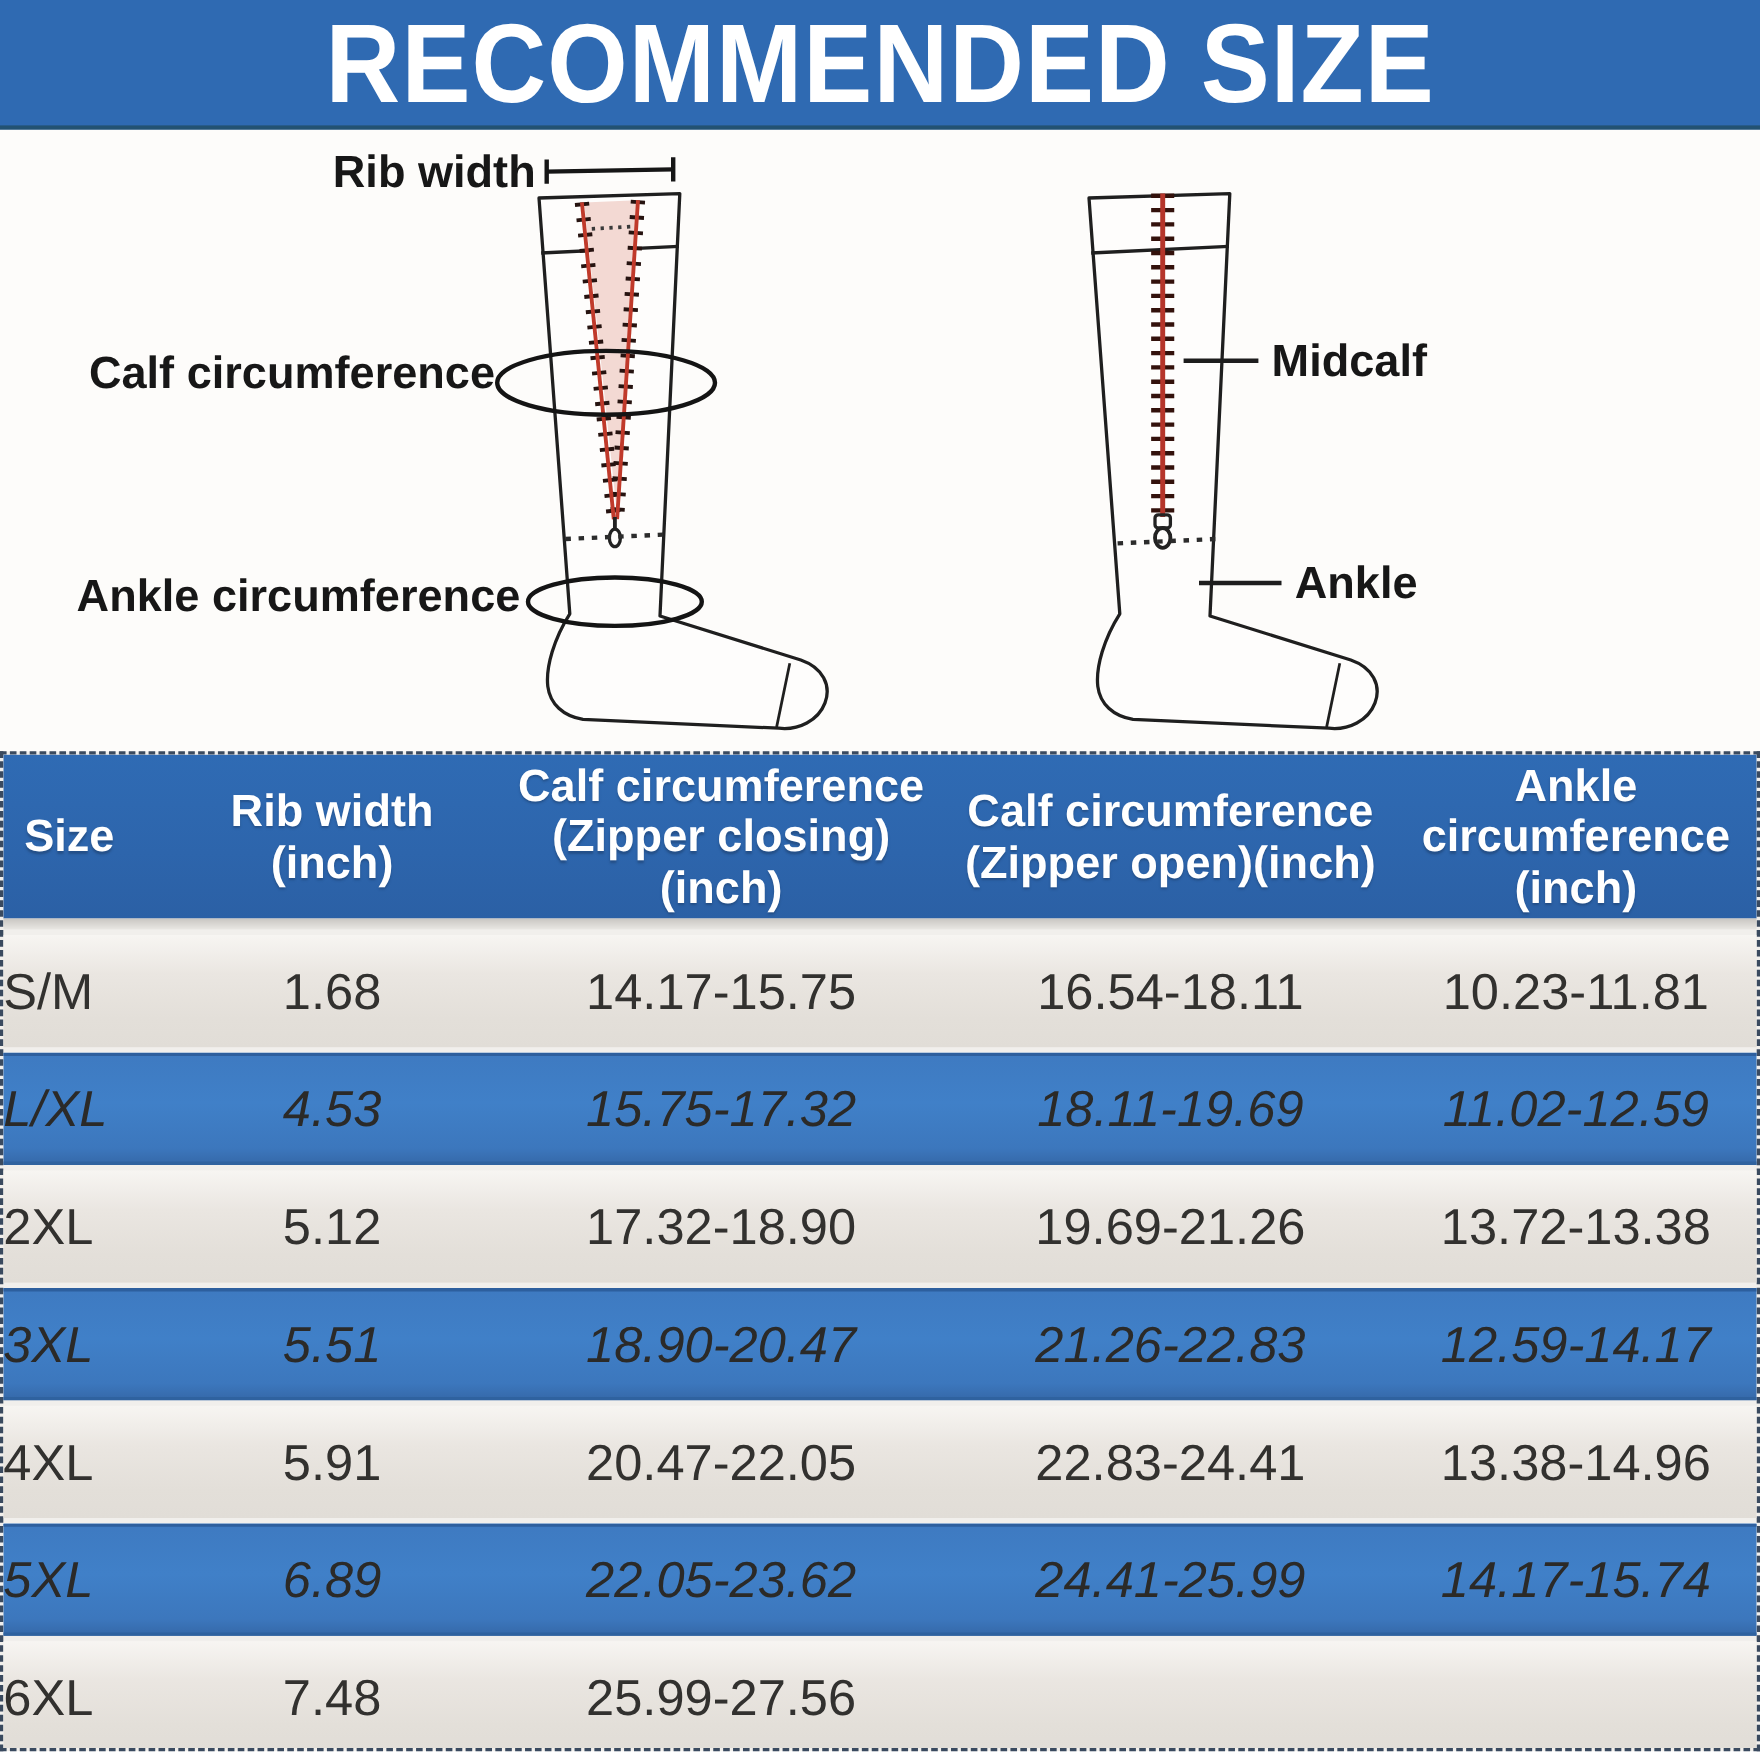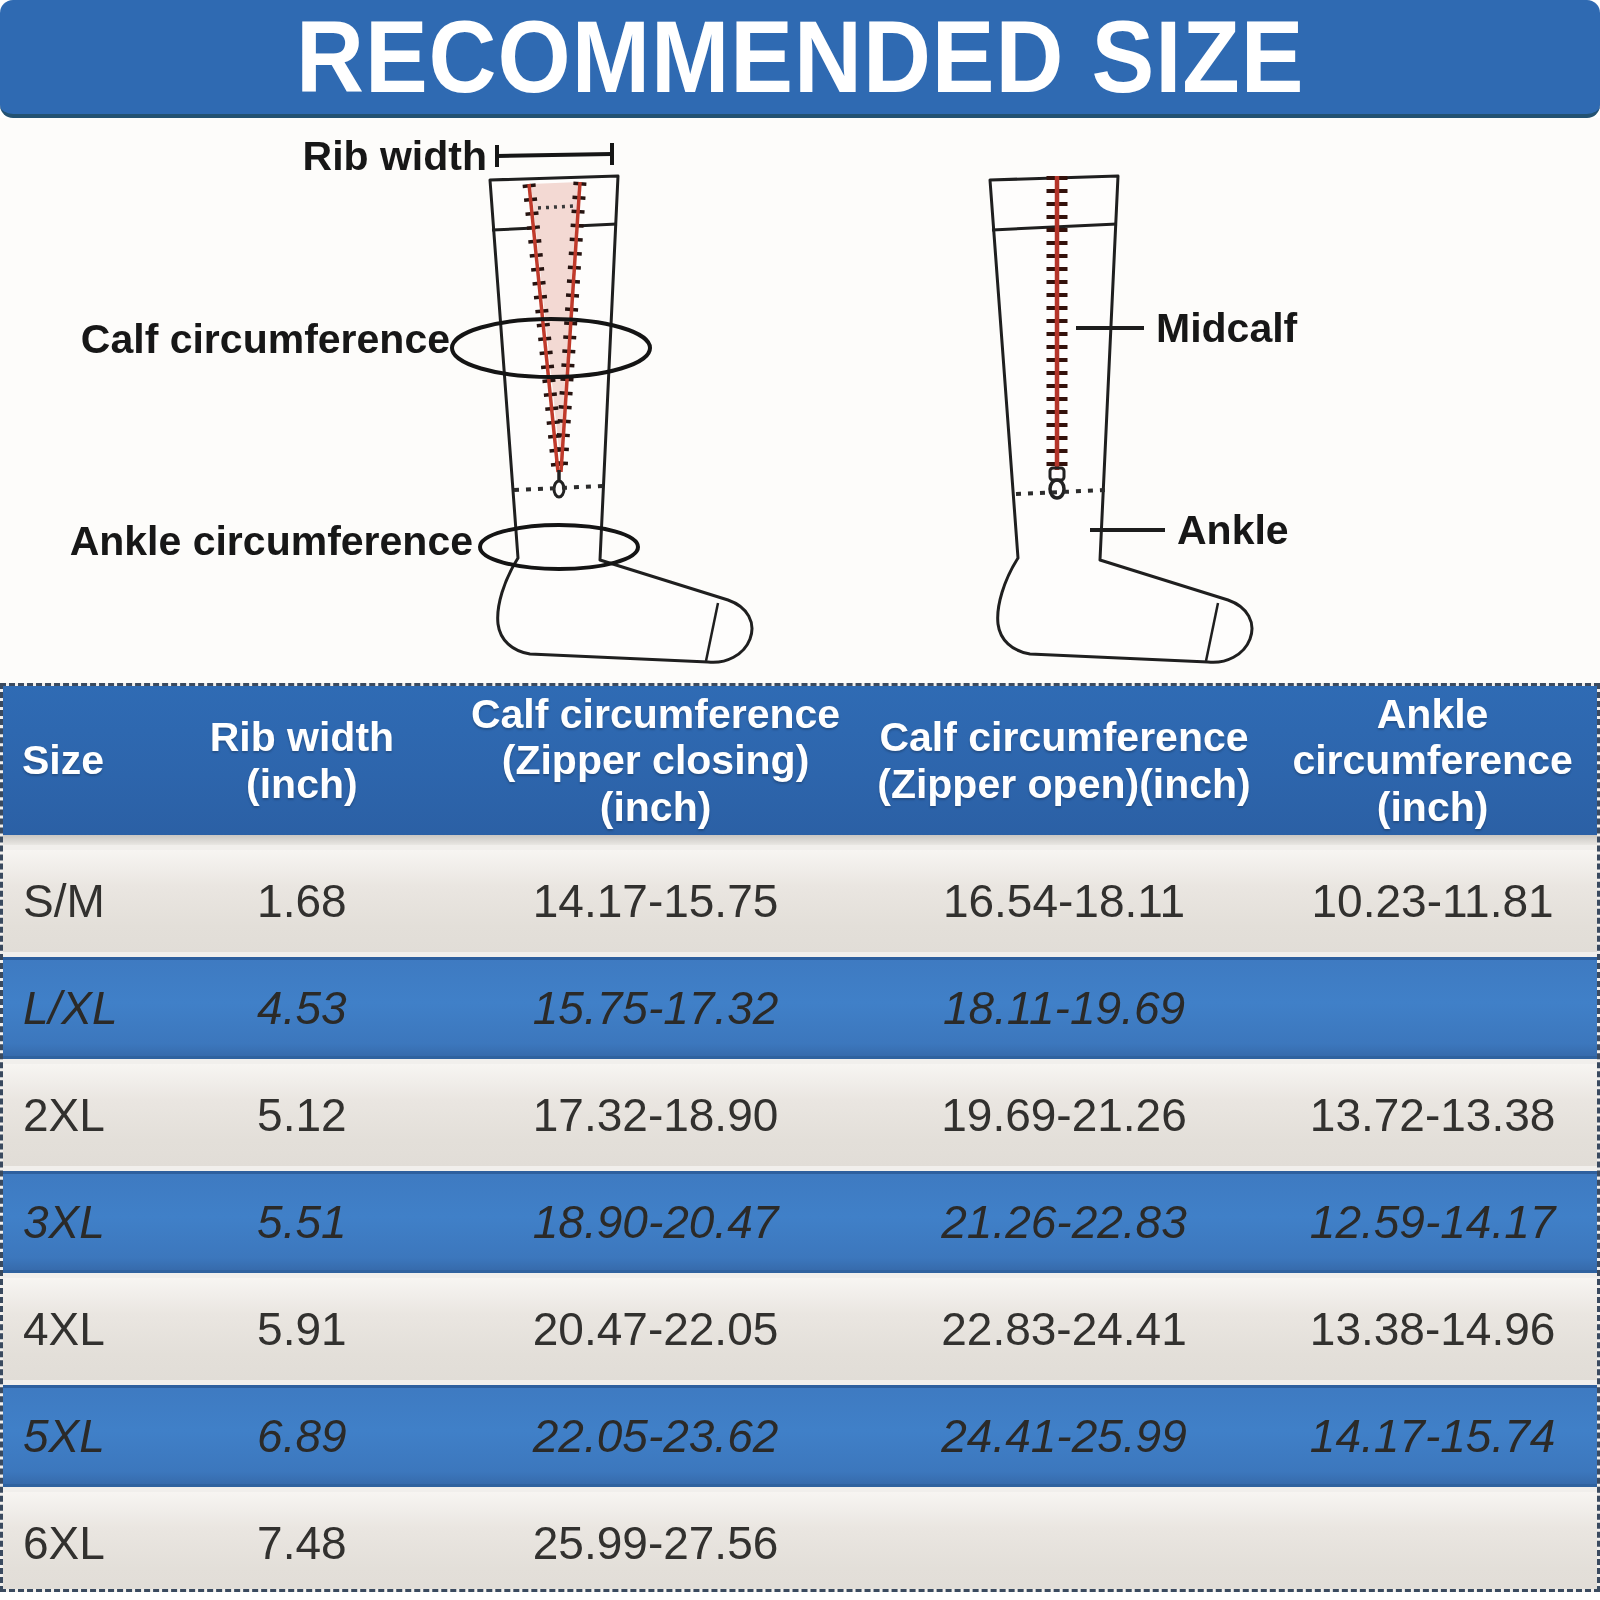--- a/index.html
+++ b/index.html
@@ -6,21 +6,21 @@
   body {
     width:1600px; height:1600px; background:#ffffff; position:relative;
     font-family:"Liberation Sans", sans-serif; overflow:hidden;
   }
 
   
   .banner {
     position:absolute; left:0; top:0; width:1600px; height:118px;
     background:#2f6ab2; box-sizing:border-box;
     border-bottom:4px solid #235272;
-    display:flex; align-items:center; justify-content:center;border-radius:13px;
+    display:flex; align-items:center; justify-content:center;
   }
   .banner h1 {
     margin:0; color:#ffffff; font-size:98px; font-weight:bold;
     letter-spacing:1px; transform:scaleX(.96) scaleY(1.04); line-height:1;
     white-space:nowrap;
   }
 
   
   .diagram {
     position:absolute; left:0; top:118px; width:1600px; height:565px;
@@ -49,21 +49,21 @@
   .header-shadow {
     height:10px;
     background:linear-gradient(180deg,#c9c6c2 0%,#e9e7e3 100%);
   }
   .trow {
     height:102px; margin-top:5px; display:grid;
     grid-template-columns:9.375% 18.75% 25.625% 25.625% 20.625%;
     align-items:center; text-align:center;
     font-size:46px; color:#32312f;
   }
-  .trow .size { text-align:left; padding-left:20px; }
+  .trow .size { text-align:left; }
   .trow.light {
     background:linear-gradient(180deg,#f7f5f2 0%,#eae6e1 35%,#e3dfd9 75%,#e1ddd7 100%);
   }
   .trow.blue {
     background:linear-gradient(180deg,#3e7ac1 0%,#4080c8 45%,#3c77bd 85%,#3568a8 100%);
     box-shadow:inset 0 3px 0 #2d5f9e, inset 0 -3px 0 #2f629f;
     color:#2b2a28;
     font-style:italic;
   }
 </style>
@@ -161,20 +161,21 @@
     <div class="cell">14.17-15.75</div>
     <div class="cell">16.54-18.11</div>
     <div class="cell">10.23-11.81</div>
   </div>
 
   <div class="trow blue">
     <div class="cell size">L/XL</div>
     <div class="cell">4.53</div>
     <div class="cell">15.75-17.32</div>
     <div class="cell">18.11-19.69</div>
+    <div class="cell">11.02-12.59</div>
   </div>
 
   <div class="trow light">
     <div class="cell size">2XL</div>
     <div class="cell">5.12</div>
     <div class="cell">17.32-18.90</div>
     <div class="cell">19.69-21.26</div>
     <div class="cell">13.72-13.38</div>
   </div>
 

